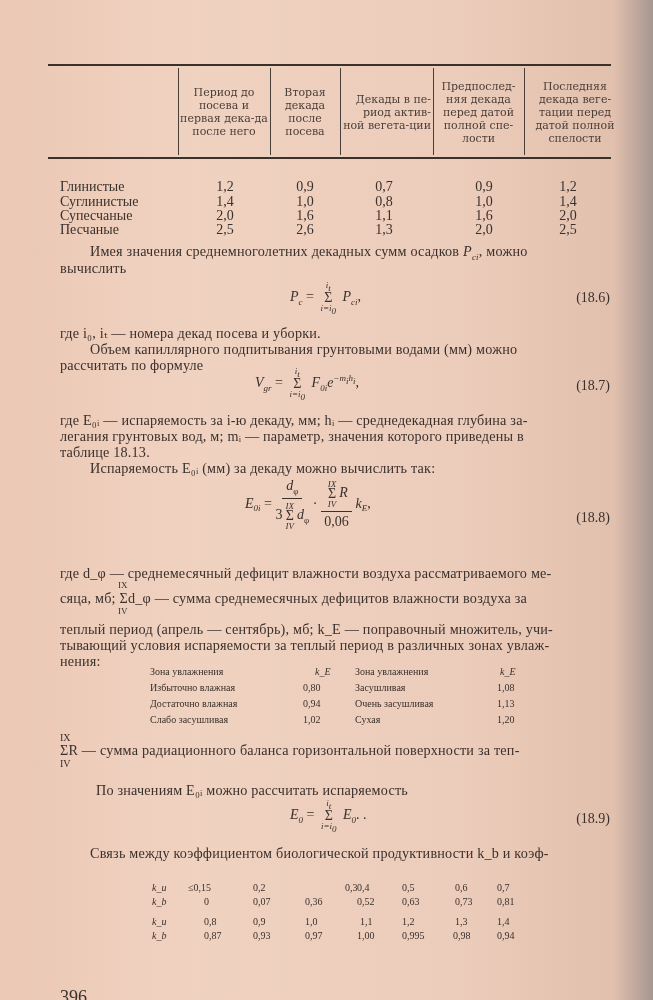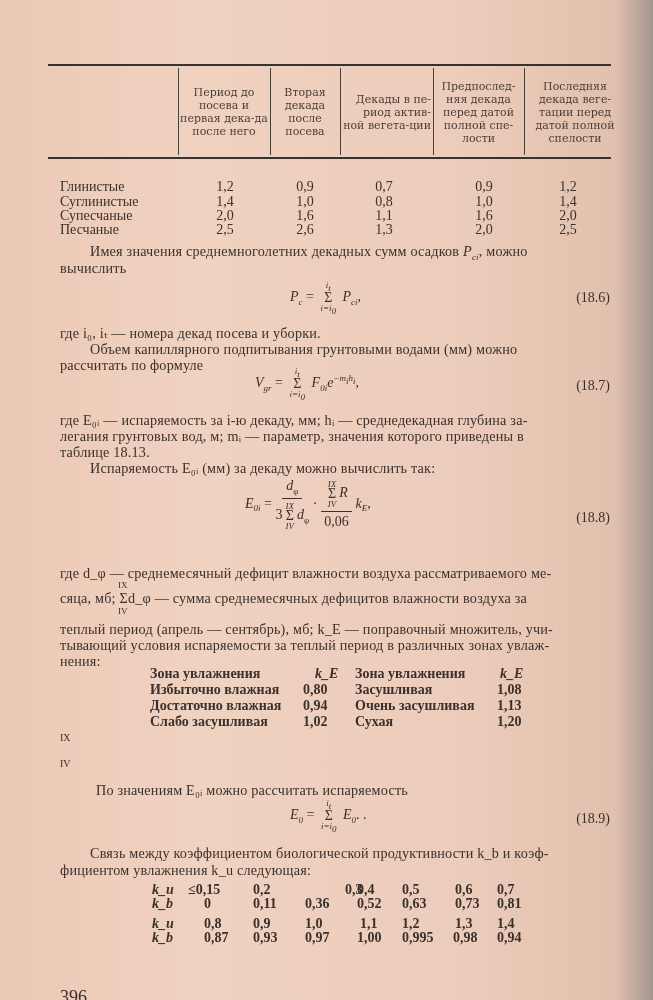--- a/index.html
+++ b/index.html
@@ -21,21 +21,21 @@
   .row { position: absolute; left: 60px; font-size: 14px; line-height: 14px; }
   .cell { position: absolute; font-size: 14px; line-height: 14px; text-align: center; width: 40px; }
   .eq { font-size: 14px; }
   .sigma { display: inline-flex; flex-direction: column; align-items: center; vertical-align: middle; line-height: 10px; margin: 0 3px; }
   .sigma .lim { font-size: 9px; font-style: italic; }
   .sigma .sym { font-size: 14px; }
   .num { position: absolute; right: 43px; font-size: 14px; }
   .frac { display: inline-flex; flex-direction: column; align-items: center; vertical-align: middle; }
   .frac .top { border-bottom: 1px solid #3a302c; padding: 0 4px 2px; }
   .frac .bot { padding-top: 2px; }
-  .kbl { position: absolute; font-size: 14px; font-weight: bold; }
+  .kbl { position: absolute; font-size: 10px; }
 </style>
 </head>
 <body>
 
 <div class="page">
 
 
   <div class="tbl-rule" style="top:64px;"></div>
   <div class="tbl-rule" style="top:157px;"></div>
   <div class="vline" style="left:178px;"></div>
@@ -167,51 +167,51 @@
     <div class="kbl" style="left:355px; top:698px;">Очень засушливая</div>
     <div class="kbl" style="left:497px; top:698px;">1,13</div>
 
     <div class="kbl" style="left:150px; top:714px;">Слабо засушливая</div>
     <div class="kbl" style="left:303px; top:714px;">1,02</div>
     <div class="kbl" style="left:355px; top:714px;text-align:right;">Сухая</div>
     <div class="kbl" style="left:497px; top:714px;">1,20</div>
   </div>
 
   <div class="abs" style="left:60px; top:732px; font-size:10px;">IX</div>
+  <div class="abs t" style="left:60px; top:742px;">ΣR — сумма  радиационного баланса горизонтальной поверхности за теп-</div>
   <div class="abs" style="left:60px; top:758px; font-size:10px;">IV</div>
 
   <div class="abs t" style="left:96px; top:782px;">По значениям E₀ᵢ можно рассчитать испаряемость</div>
 
   <div class="abs eq" style="left:290px; top:798px;">
     <span class="i">E</span><sub class="i">0</sub> =
     <span class="sigma">
         <span class="lim"><span>i</span><sub>t</sub></span>
         <span class="sym">Σ</span>
         <span class="lim"><span>i=i</span><sub>0</sub></span>
       </span>
     <span class="i">E</span><sub class="i">0</sub>. .
   </div>
   <div class="num abs" style="top:811px;">(18.9)</div>
 
   <div class="abs t" style="left:90px; top:845px;">Связь между коэффициентом биологической продуктивности k_b и коэф-</div>
-  <div class="abs t" style="left:60px; top:862px;">фициентом увлажнения k_u следующая:</div>
 
   <div>
     <div class="kbl i" style="left:152px; top:882px;">k_u</div>
     <div class="kbl" style="left:188px; top:882px;">≤0,15</div>
     <div class="kbl" style="left:253px; top:882px;">0,2</div>
     <div class="kbl" style="left:305px; top:882px;margin-left:40px;">0,3</div>
     <div class="kbl" style="left:357px; top:882px;">0,4</div>
     <div class="kbl" style="left:402px; top:882px;">0,5</div>
     <div class="kbl" style="left:455px; top:882px;">0,6</div>
     <div class="kbl" style="left:497px; top:882px;">0,7</div>
 
     <div class="kbl i" style="left:152px; top:896px;">k_b</div>
     <div class="kbl" style="left:204px; top:896px;">0</div>
-    <div class="kbl" style="left:253px; top:896px;">0,11</div>
+    <div class="kbl" style="left:253px; top:896px;">0,07</div>
     <div class="kbl" style="left:305px; top:896px;">0,36</div>
     <div class="kbl" style="left:357px; top:896px;">0,52</div>
     <div class="kbl" style="left:402px; top:896px;">0,63</div>
     <div class="kbl" style="left:455px; top:896px;">0,73</div>
     <div class="kbl" style="left:497px; top:896px;">0,81</div>
 
     <div class="kbl i" style="left:152px; top:916px;">k_u</div>
     <div class="kbl" style="left:204px; top:916px;">0,8</div>
     <div class="kbl" style="left:253px; top:916px;">0,9</div>
     <div class="kbl" style="left:305px; top:916px;">1,0</div>

